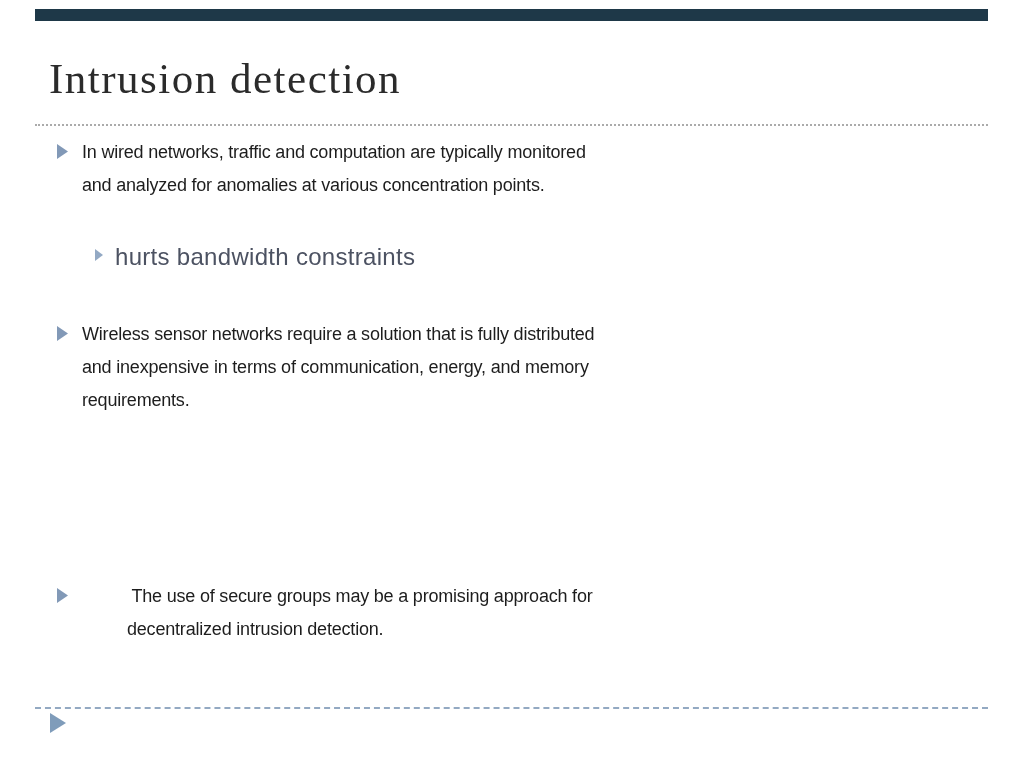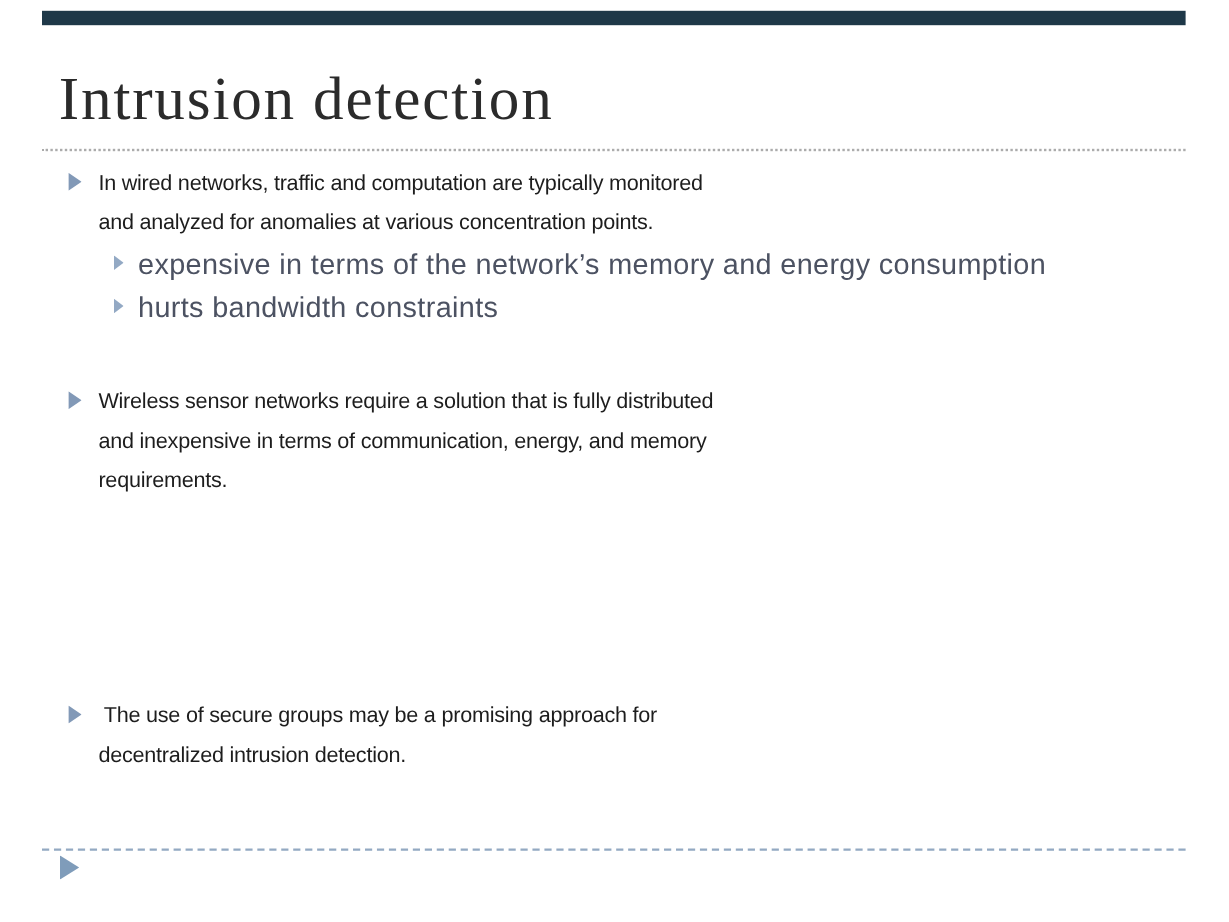--- a/index.html
+++ b/index.html
@@ -23,21 +23,21 @@
     height: 12px;
     background: #1e3848;
   }
   .slide-title {
     position: absolute;
     left: 49px;
     top: 54px;
     margin: 0;
     font-family: "Liberation Serif", "DejaVu Serif", serif;
     font-weight: normal;
-    font-size: 51px;
+    font-size: 43px;
     line-height: 1.15;
     letter-spacing: 1.5px;
     color: #2b2b2b;
     white-space: pre;
   }
   .divider-top {
     position: absolute;
     left: 35px;
     top: 124px;
     width: 953px;
@@ -72,21 +72,21 @@
     color: #4c5262;
     font-size: 24px;
     line-height: 28px;
     letter-spacing: 0.3px;
   }
   .b1 { left: 55px; top: 136px; }
   .s1 { left: 93px; top: 207px; }
   .s2 { left: 93px; top: 243px; }
   .b2 { left: 55px; top: 318px; }
   .b3 { left: 55px; top: 465px; }
-  .b4 { left: 55px; top: 580px; }
+  .b4 { left: 55px; top: 580px; gap: 45px; }
   .footer-arrow {
     position: absolute;
     left: 50px;
     top: 713px;
   }
 </style>
 </head>
 <body>
 
 <div class="slide">
@@ -98,26 +98,20 @@
   <div class="divider-top"></div>
 
   <div class="bullet-row lvl1 b1">
     <svg class="glyph" width="11" height="15" viewBox="0 0 11 15">
         <polygon points="0,0 11,7.5 0,15" fill="#8299b7"></polygon>
       </svg>
     <span class="bullet-text">In wired networks, traffic and computation are typically monitored
 and analyzed for anomalies at various concentration points.</span>
   </div>
 
-  <div class="bullet-row lvl2 s1">
-    <svg class="glyph" width="8" height="12" viewBox="0 0 8 12">
-        <polygon points="0,0 8,6 0,12" fill="#93a9c4"></polygon>
-      </svg>
-    <span class="bullet-text">expensive in terms of the network’s memory and energy consumption</span>
-  </div>
 
   <div class="bullet-row lvl1 b2">
     <svg class="glyph" width="11" height="15" viewBox="0 0 11 15">
         <polygon points="0,0 11,7.5 0,15" fill="#8299b7"></polygon>
       </svg>
     <span class="bullet-text">Wireless sensor networks require a solution that is fully distributed
 and inexpensive in terms of communication, energy, and memory
 requirements.</span>
   </div>
 

